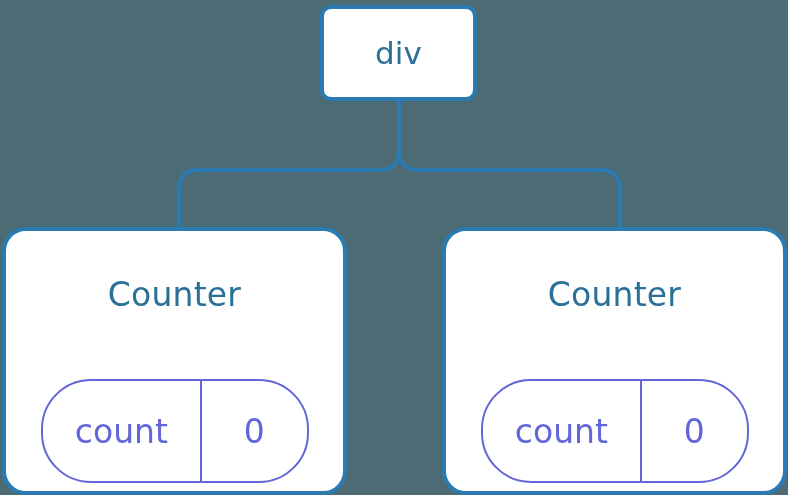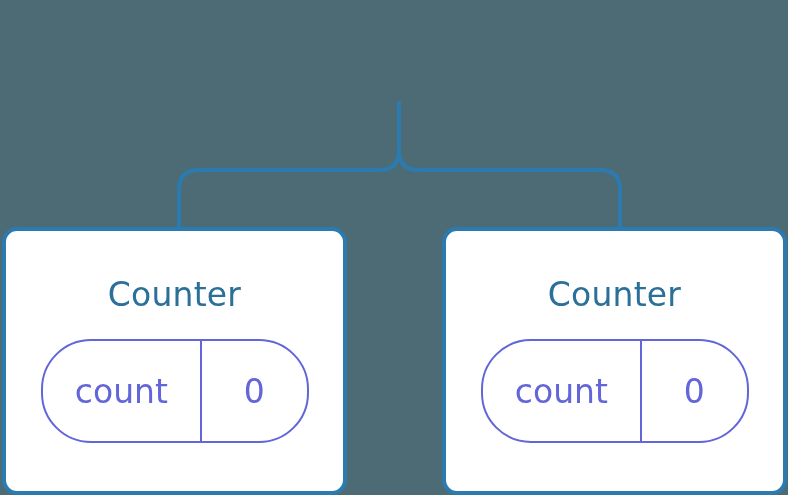--- a/index.html
+++ b/index.html
@@ -43,22 +43,23 @@
     width: 157px;
     height: 96px;
     border-radius: 11px;
     justify-content: center;
   }
 
   .node-child {
     top: 227px;
     width: 345px;
     height: 268px;
-    border-radius: 15px;
+    border-radius: 24px;
     justify-content: flex-start;
+    gap: 40px;
   }
 
   .node-child.left  { left: 2px; }
   .node-child.right { left: 442px; }
 
   .node-title {
     color: #2b7099;
     font-size: 31px;
     letter-spacing: 0.2px;
     line-height: 1;
@@ -113,20 +114,23 @@
 <body>
 
 <div id="stage">
 
   <svg id="connectors" viewBox="0 0 788 495">
 
     <path d="M 399 101 L 399 150 Q 399 170 379 170 L 199 170 Q 179 170 179 190 L 179 229" fill="none" stroke="#2b7bb0" stroke-width="4"></path>
     <path d="M 399 101 L 399 150 Q 399 170 419 170 L 600 170 Q 620 170 620 190 L 620 229" fill="none" stroke="#2b7bb0" stroke-width="4"></path>
   </svg>
 
+  <div class="node node-root">
+    <div class="node-title">div</div>
+  </div>
 
   <div class="node node-child left">
     <div class="node-title">Counter</div>
     <div class="state-pill">
       <div class="pill-key">
         <span>count</span>
       </div>
       <div class="pill-value">
         <span>0</span>
       </div>

